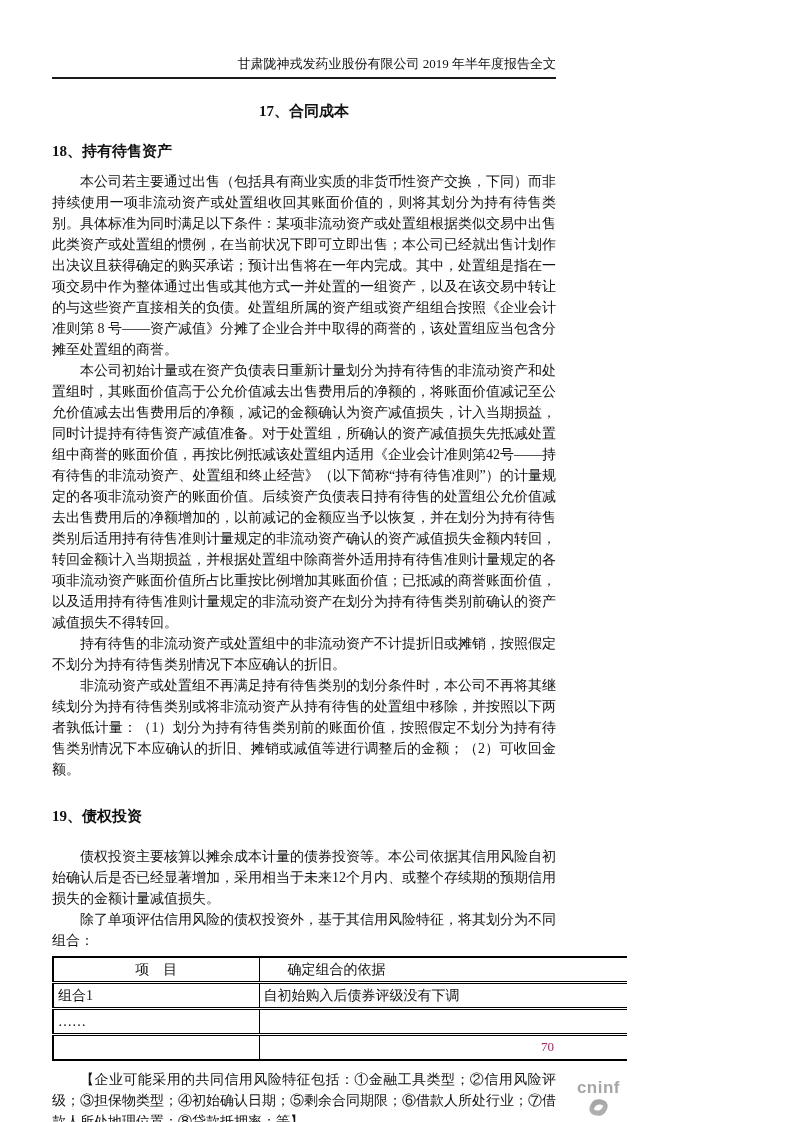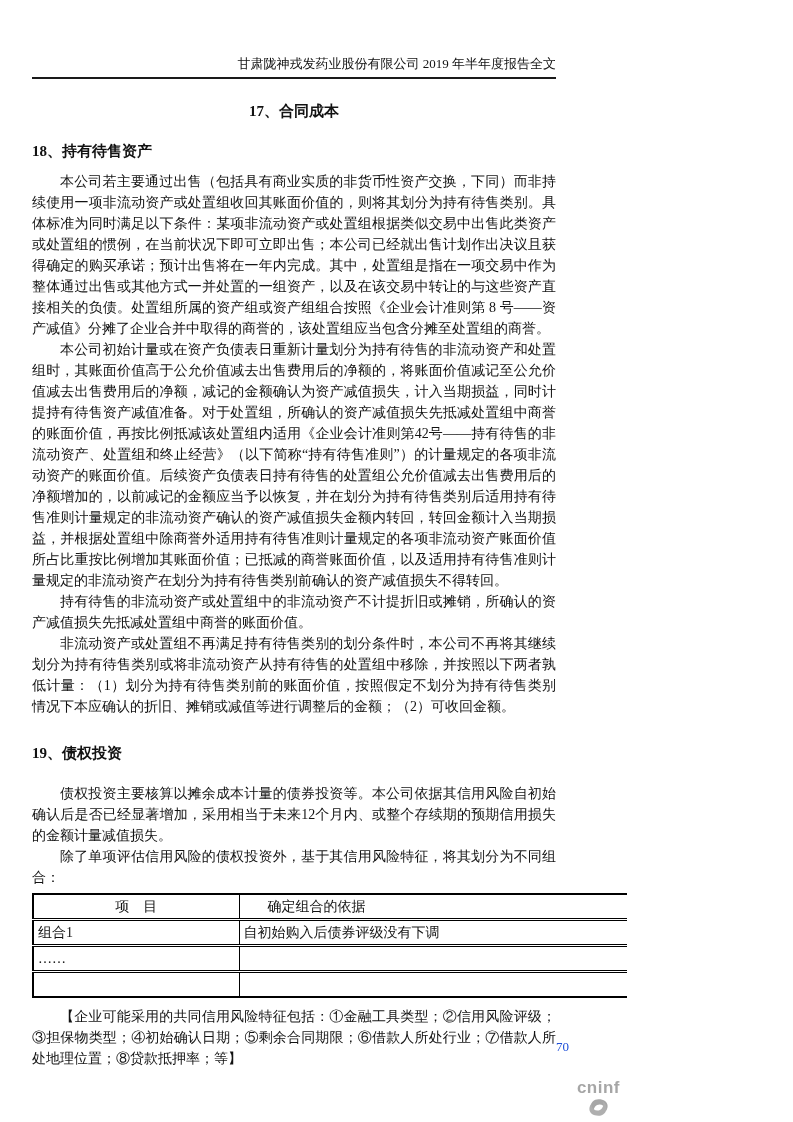--- a/index.html
+++ b/index.html
@@ -1,21 +1,21 @@
 <!DOCTYPE html>
 <html><head>
 <meta charset="utf-8">
 <style>
   html, body { margin: 0; padding: 0; background: #fff; }
   .page {
     position: relative;
     width: 627px; height: 1122px;
     background: #fff;
     box-sizing: border-box;
-    padding: 56px 71px 0 32px;
+    padding: 56px 71px 0 52px;
     font-family: "Liberation Serif", "DejaVu Serif", serif;
     color: #121212;
     overflow: hidden;
   }
   .doc-header-title { font-size: 13px; line-height: 16px; text-align: right; }
   .doc-header-rule { height: 0; border-bottom: 2px solid #1a1a1a; margin-top: 5px; }
   .sec-heading { font-size: 15px; line-height: 20px; font-weight: bold; margin: 0; }
   .mt-h17 { margin-top: 22px; text-align: center; }
   .mt-h18 { margin-top: 20px; }
   .mt-h19 { margin-top: 26px; }
@@ -38,22 +38,22 @@
   }
   table.groups th.cell-1 { text-align: center; border-left: 2px solid #000; border-right: 1px solid #000; }
   table.groups th.cell-2 { text-align: left; padding-left: 28px; border-right: 2px solid #000; }
   table.groups td.cell-1 { text-align: left; border-left: 2px solid #000; border-right: 1px solid #000; }
   table.groups td.cell-2 { text-align: left; border-right: 4px solid #fca5a5; }
   table.groups thead tr { border-top: 2px solid #000; border-bottom: 3px double #000; }
   table.groups tbody tr { border-bottom: 3px double #000; }
   table.groups tbody tr.last { border-bottom: 2px solid #000; }
   .mt-note { margin-top: 8px; }
   .page-number {
-    position: absolute; top: 1039px; right: 58px;
-    font-size: 13px; color: #1d4ed8; margin-left: 16px;
+    position: absolute; top: 1039px; right: 73px;
+    font-size: 13px; color: #be185d; margin-left: 16px;
   }
   .cninfo {
     position: absolute; top: 1079px; right: 7px;
     color: #a6a6a6;
     font-family: "Liberation Sans", "DejaVu Sans", sans-serif;
     display: flex; flex-direction: column; align-items: flex-end;
   }
   .cninfo-top { display: flex; align-items: center; gap: 2px; flex-direction: column; }
   .cninfo-word { font-size: 17px; font-weight: bold; letter-spacing: 0.5px; line-height: 17px; }
   .cninfo-cn { font-size: 9px; letter-spacing: 3px; line-height: 11px; margin-right: 17px; margin-top: 1px; }
@@ -68,21 +68,21 @@
     <div class="doc-header-title">甘肃陇神戎发药业股份有限公司 2019 年半年度报告全文</div>
     <div class="doc-header-rule"></div>
   </div>
 
   <h2 class="sec-heading mt-h17">17、合同成本</h2>
 
   <h2 class="sec-heading mt-h18">18、持有待售资产</h2>
 
   <p class="body-p mt-para">本公司若主要通过出售（包括具有商业实质的非货币性资产交换，下同）而非持续使用一项非流动资产或处置组收回其账面价值的，则将其划分为持有待售类别。具体标准为同时满足以下条件：某项非流动资产或处置组根据类似交易中出售此类资产或处置组的惯例，在当前状况下即可立即出售；本公司已经就出售计划作出决议且获得确定的购买承诺；预计出售将在一年内完成。其中，处置组是指在一项交易中作为整体通过出售或其他方式一并处置的一组资产，以及在该交易中转让的与这些资产直接相关的负债。处置组所属的资产组或资产组组合按照《企业会计准则第 8 号——资产减值》分摊了企业合并中取得的商誉的，该处置组应当包含分摊至处置组的商誉。</p>
   <p class="body-p">本公司初始计量或在资产负债表日重新计量划分为持有待售的非流动资产和处置组时，其账面价值高于公允价值减去出售费用后的净额的，将账面价值减记至公允价值减去出售费用后的净额，减记的金额确认为资产减值损失，计入当期损益，同时计提持有待售资产减值准备。对于处置组，所确认的资产减值损失先抵减处置组中商誉的账面价值，再按比例抵减该处置组内适用《企业会计准则第42号——持有待售的非流动资产、处置组和终止经营》（以下简称“持有待售准则”）的计量规定的各项非流动资产的账面价值。后续资产负债表日持有待售的处置组公允价值减去出售费用后的净额增加的，以前减记的金额应当予以恢复，并在划分为持有待售类别后适用持有待售准则计量规定的非流动资产确认的资产减值损失金额内转回，转回金额计入当期损益，并根据处置组中除商誉外适用持有待售准则计量规定的各项非流动资产账面价值所占比重按比例增加其账面价值；已抵减的商誉账面价值，以及适用持有待售准则计量规定的非流动资产在划分为持有待售类别前确认的资产减值损失不得转回。</p>
-  <p class="body-p">持有待售的非流动资产或处置组中的非流动资产不计提折旧或摊销，所确认的资产减值损失先抵减处置组中商誉的账面价值。</p>
+  <p class="body-p">持有待售的非流动资产或处置组中的非流动资产不计提折旧或摊销，按照假定不划分为持有待售类别情况下本应确认的折旧。</p>
   <p class="body-p">非流动资产或处置组不再满足持有待售类别的划分条件时，本公司不再将其继续划分为持有待售类别或将非流动资产从持有待售的处置组中移除，并按照以下两者孰低计量：（1）划分为持有待售类别前的账面价值，按照假定不划分为持有待售类别情况下本应确认的折旧、摊销或减值等进行调整后的金额；（2）可收回金额。</p>
 
   <h2 class="sec-heading mt-h19">19、债权投资</h2>
 
   <p class="body-p mt-para-19">债权投资主要核算以摊余成本计量的债券投资等。本公司依据其信用风险自初始确认后是否已经显著增加，采用相当于未来12个月内、或整个存续期的预期信用损失的金额计量减值损失。</p>
   <p class="body-p">除了单项评估信用风险的债权投资外，基于其信用风险特征，将其划分为不同组合：</p>
 
   <table class="groups">
     <colgroup>
         <col class="c1">

